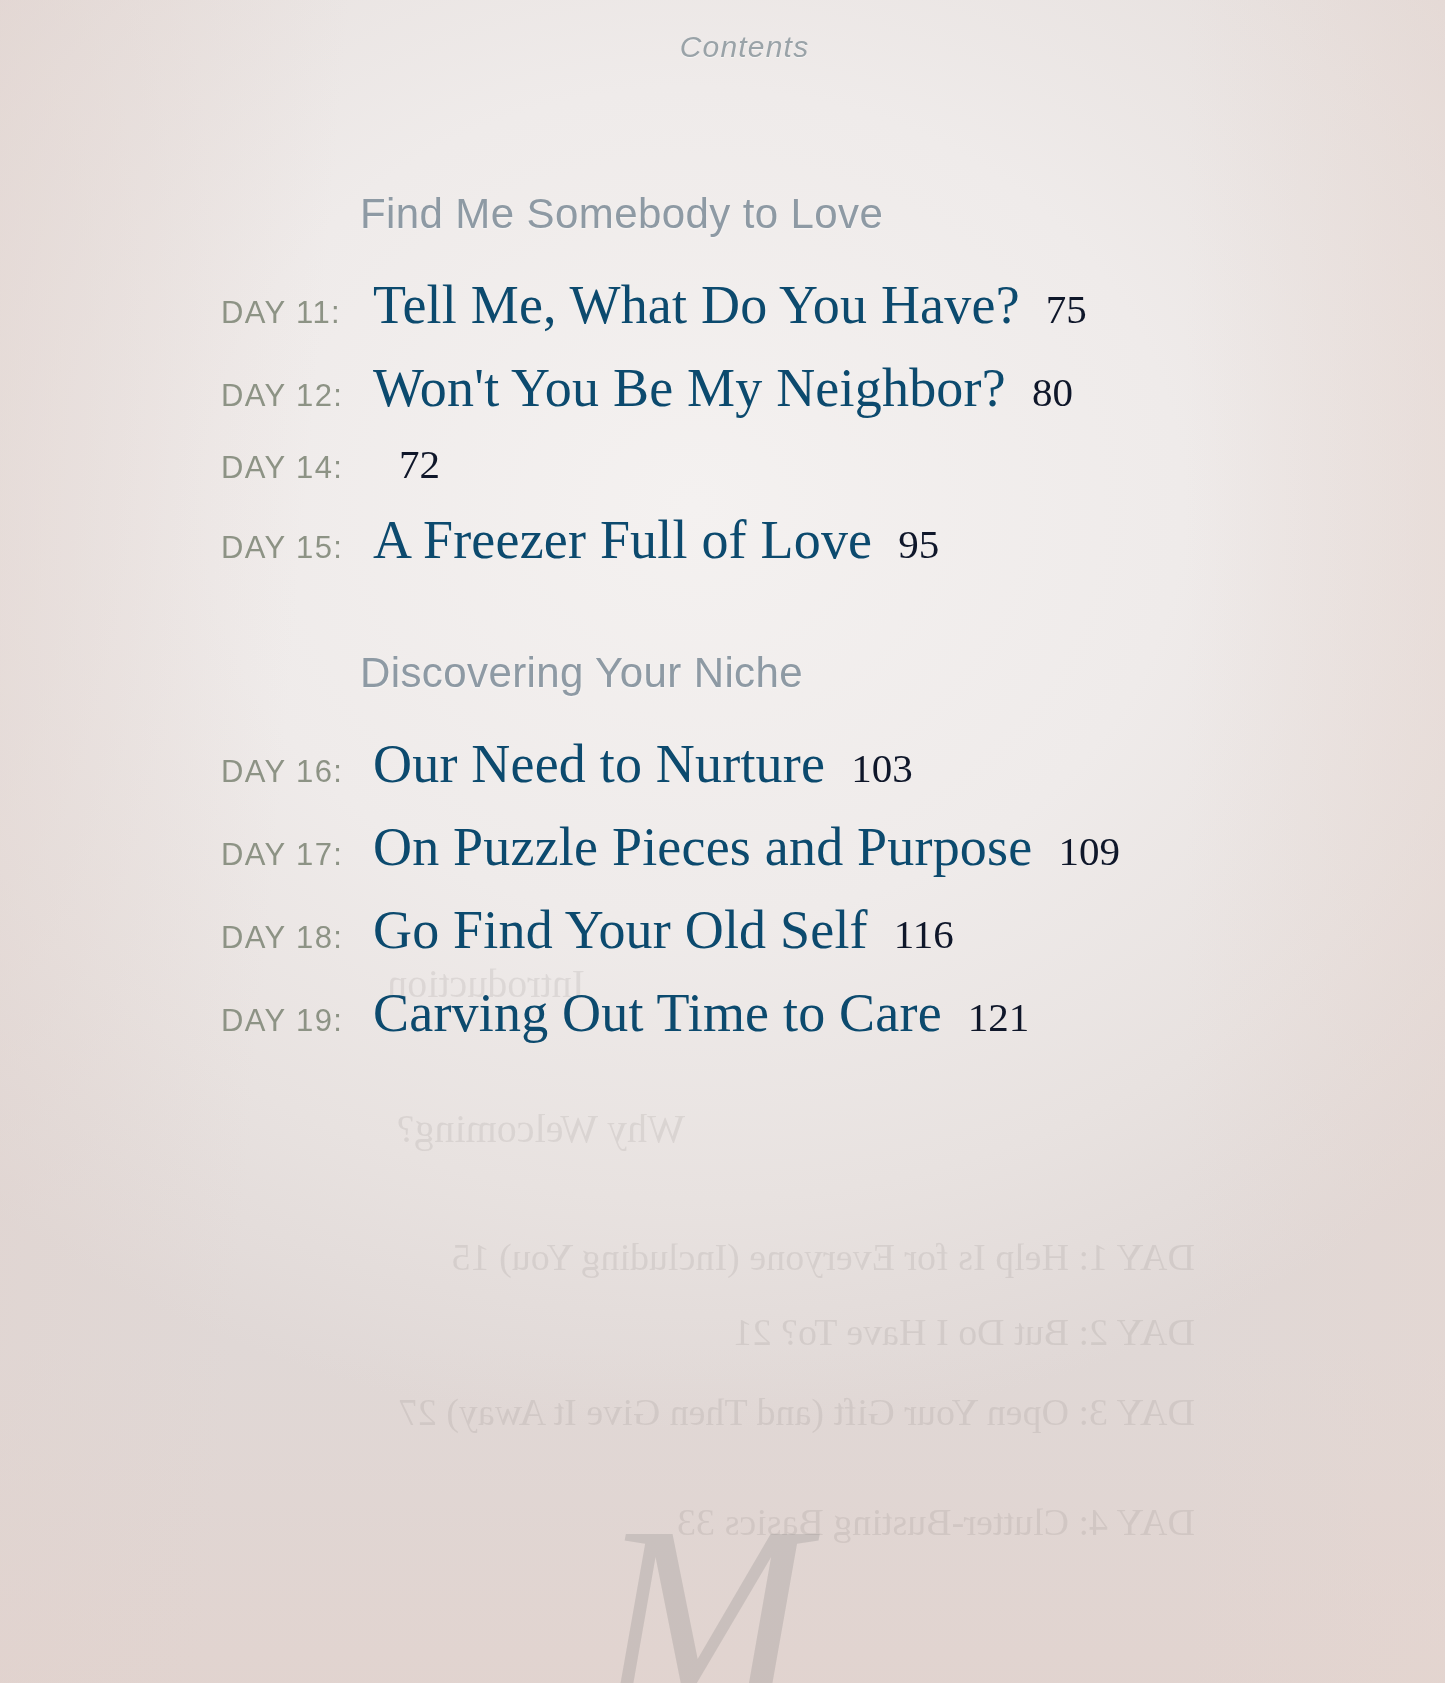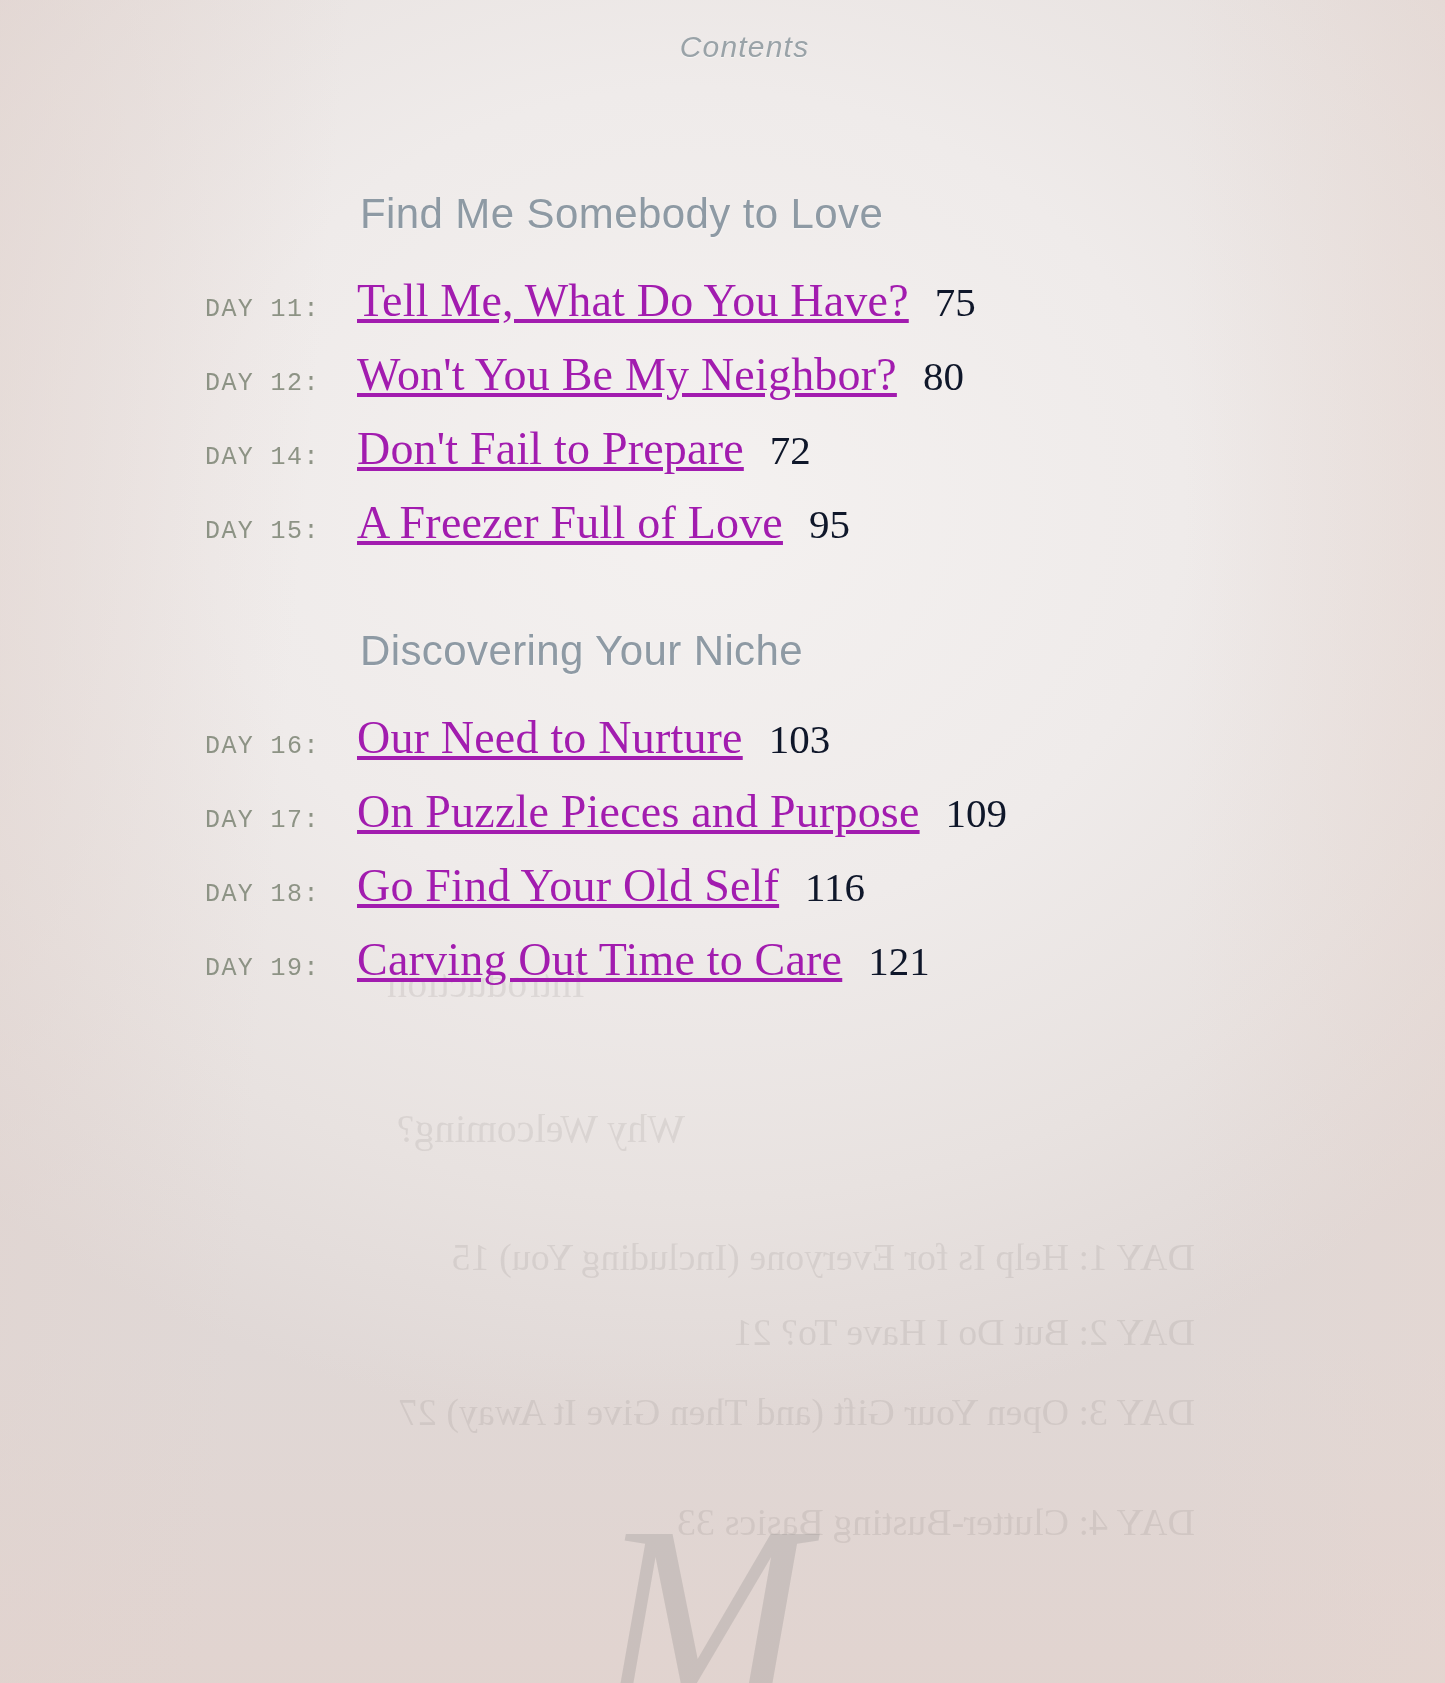--- a/index.html
+++ b/index.html
@@ -79,35 +79,35 @@
   }
 
   .entry {
     display: flex;
     align-items: baseline;
     margin-bottom: 21px;
     white-space: nowrap;
   }
 
   .entry-day {
-    font-family: Liberation Mono, monospace;
-    font-size: 25px;
+    font-family: Liberation Sans, sans-serif;
+    font-size: 31px;
     letter-spacing: 1.4px;
     color: #8d9385;
     width: 152px;
     flex: 0 0 152px;
     text-transform: uppercase;
+    margin-left: 16px;
   }
 
   .entry-title {
     font-family: "Liberation Serif", serif;
-    font-size: 46px;
-    color: #a21caf;
+    font-size: 54px;
+    color: #0c4a6e;
     letter-spacing: 0.2px;
-    text-decoration: underline;
   }
 
   .entry-page {
     font-family: "Liberation Serif", serif;
     font-size: 41px;
     color: #0f172a;
     margin-left: 26px;
   }
 
   
@@ -172,21 +172,20 @@
 
       <div class="entry">
         <span class="entry-day">Day 12:</span>
         <span class="entry-title">Won't You Be My Neighbor?</span>
         <span class="entry-page">80</span>
       </div>
 
 
       <div class="entry">
         <span class="entry-day">Day 14:</span>
-        <span class="entry-title">Don't Fail to Prepare</span>
         <span class="entry-page">72</span>
       </div>
 
       <div class="entry">
         <span class="entry-day">Day 15:</span>
         <span class="entry-title">A Freezer Full of Love</span>
         <span class="entry-page">95</span>
       </div>
     </div>
 

